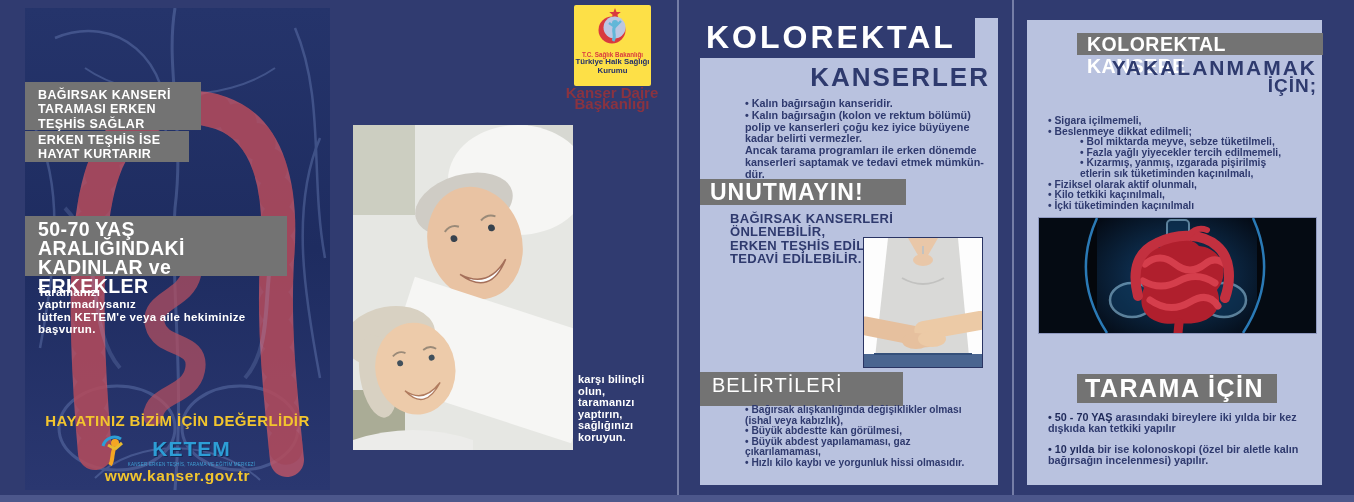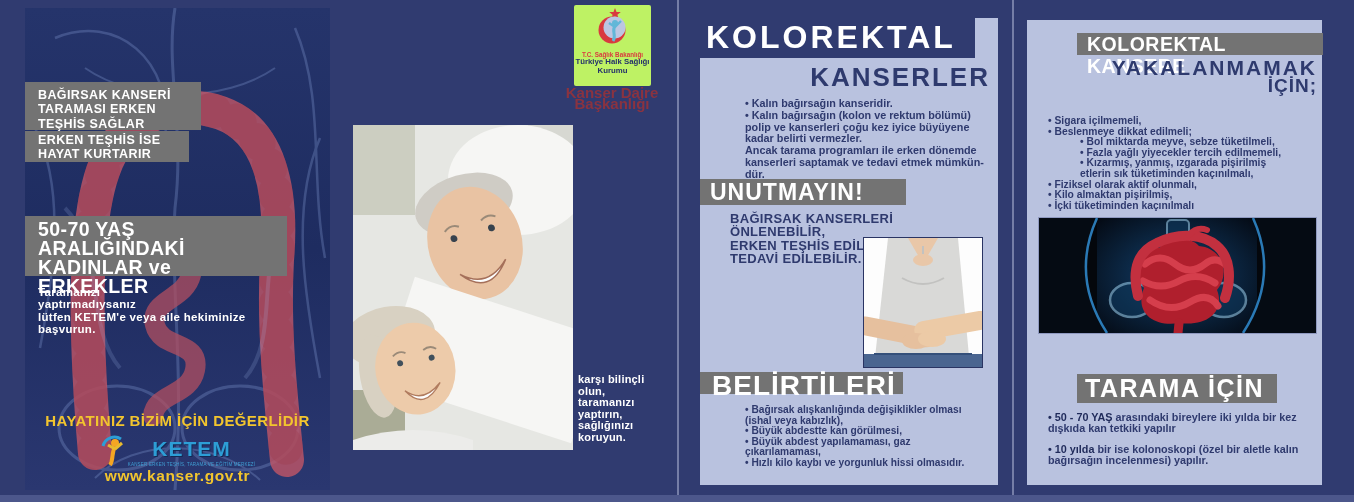--- a/index.html
+++ b/index.html
@@ -25,21 +25,21 @@
   #p1-note div{font-size:11.5px;line-height:12.4px;font-weight:bold;letter-spacing:.3px;color:#fff;}
   #p1-value{left:25px;top:412px;width:305px;text-align:center;font-size:15px;font-weight:bold;letter-spacing:.4px;color:#f2c52e;}
   #p1-ketem{left:25px;top:434px;width:305px;display:flex;justify-content:center;align-items:flex-start;}
   .ketem-wrap{display:flex;align-items:center;}
   .ketem-text{display:flex;flex-direction:column;align-items:center;}
   .ketem-word{font-size:21px;font-weight:bold;letter-spacing:1px;color:#2d9ed6;text-shadow:1px 1px 0 #142a55;}
   .ketem-tag{font-size:4.5px;color:#3f9fd4;letter-spacing:.2px;white-space:nowrap;margin-top:1px;}
   #p1-web{left:25px;top:467px;width:305px;text-align:center;font-size:15.5px;font-weight:bold;letter-spacing:.6px;color:#f2c52e;}
 
   
-  #p2-logo-box{left:574px;top:5px;width:77px;height:81px;background:#bef264;border-radius:2px;
+  #p2-logo-box{left:574px;top:5px;width:77px;height:81px;background:#fde047;border-radius:2px;
     display:flex;flex-direction:column;align-items:center;box-sizing:border-box;padding-top:3px;}
   .ministry1{font-size:6.3px;font-weight:bold;color:#d93a3f;margin-top:1px;}
   .ministry2{font-size:7.8px;font-weight:bold;color:#24306b;line-height:8.6px;text-align:center;}
   #p2-dept{left:561px;top:88px;width:102px;text-align:center;}
   #p2-dept div{font-size:15px;line-height:10.8px;font-weight:bold;color:#8a3340;}
   #p2-photo{left:353px;top:125px;width:220px;height:325px;}
   #p2-band{left:422px;top:347px;width:228px;height:24px;line-height:24px;text-align:center;
     font-size:19px;font-weight:bold;letter-spacing:.5px;color:#fff;}
   #p2-note{left:578px;top:374px;width:74px;}
   #p2-note div{font-size:11px;line-height:11.5px;font-weight:bold;letter-spacing:.2px;color:#fff;}
@@ -53,22 +53,22 @@
   #p3-step{left:975px;top:18px;width:23px;height:42px;}
   #p3-title1{left:706px;top:19px;font-size:32px;font-weight:bold;letter-spacing:3px;color:#fff;}
   #p3-title2{left:700px;top:62px;width:290px;text-align:right;font-size:26px;font-weight:bold;letter-spacing:2px;color:#2e3a6e;}
   #p3-about{left:745px;top:98px;width:250px;}
   #p3-about div{font-size:10.8px;line-height:11.8px;font-weight:bold;color:#2f3a6e;}
   #p3-remember-box{left:700px;top:179px;width:206px;height:26px;line-height:26px;padding-left:10px;box-sizing:border-box;
     font-size:23px;font-weight:bold;letter-spacing:1px;color:#fff;}
   #p3-remember{left:730px;top:212px;width:260px;}
   #p3-remember div{font-size:13px;line-height:13.4px;font-weight:bold;letter-spacing:.3px;color:#2f3a6e;}
   #p3-photo{left:863px;top:237px;width:120px;height:131px;border:1px solid #2a3463;box-sizing:border-box;}
-  #p3-symptoms-box{left:700px;top:372px;width:203px;height:22px;line-height:27px;padding-left:12px;box-sizing:border-box;
-    font-size:28px;font-weight:bold;letter-spacing:1px;color:#fff;}
+  #p3-symptoms-box{left:700px;top:372px;width:203px;height:34px;line-height:27px;padding-left:12px;box-sizing:border-box;
+    font-size:20px;font-weight:normal;letter-spacing:1px;color:#fff;}
   #p3-symptoms{left:745px;top:405px;width:250px;}
   #p3-symptoms div{font-size:10.2px;line-height:10.5px;font-weight:bold;color:#2f3a6e;}
 
   
   #p4-block{left:1027px;top:20px;width:295px;height:465px;}
   #p4-band{left:1077px;top:33px;width:246px;height:22px;line-height:22px;padding-left:10px;box-sizing:border-box;
     font-size:19.5px;font-weight:bold;letter-spacing:.5px;color:#fff;}
   #p4-title2{left:1027px;top:56px;width:290px;text-align:right;font-size:21px;font-weight:bold;letter-spacing:2px;color:#2e3a6e;}
   #p4-title3{left:1027px;top:75px;width:290px;text-align:right;font-size:19px;font-weight:bold;letter-spacing:1px;color:#2e3a6e;}
   #p4-list{left:1048px;top:116px;width:268px;}
@@ -274,21 +274,21 @@
   <div class="abs" id="p4-title2">YAKALANMAMAK</div>
   <div class="abs" id="p4-title3">İÇİN;</div>
   <div class="abs" id="p4-list">
       <div>• Sigara içilmemeli,</div>
       <div>• Beslenmeye dikkat edilmeli;</div>
       <div class="indent">• Bol miktarda meyve, sebze tüketilmeli,</div>
       <div class="indent">• Fazla yağlı yiyecekler tercih edilmemeli,</div>
       <div class="indent">• Kızarmış, yanmış, ızgarada pişirilmiş</div>
       <div class="indent">etlerin sık tüketiminden kaçınılmalı,</div>
       <div>• Fiziksel olarak aktif olunmalı,</div>
-      <div>• Kilo almaktan pişirilmiş,</div>
+      <div>• Kilo tetkiki kaçınılmalı,</div>
       <div>• İçki tüketiminden kaçınılmalı</div>
     </div>
 
   <div class="abs" id="p4-photo">
     <svg width="277" height="115" viewBox="0 0 277 115" xmlns="http://www.w3.org/2000/svg">
       <defs>
         <radialGradient id="p4glow" cx="0.5" cy="0.5" r="0.7">
           <stop offset="0" stop-color="#14487a"></stop>
             <stop offset="1" stop-color="#040a14"></stop>
         </radialGradient>

